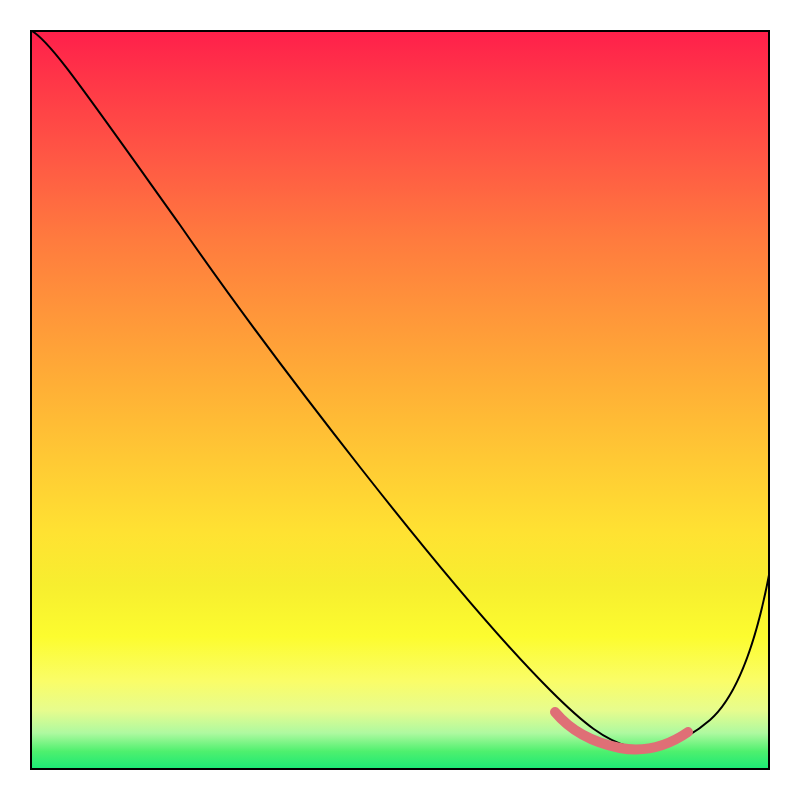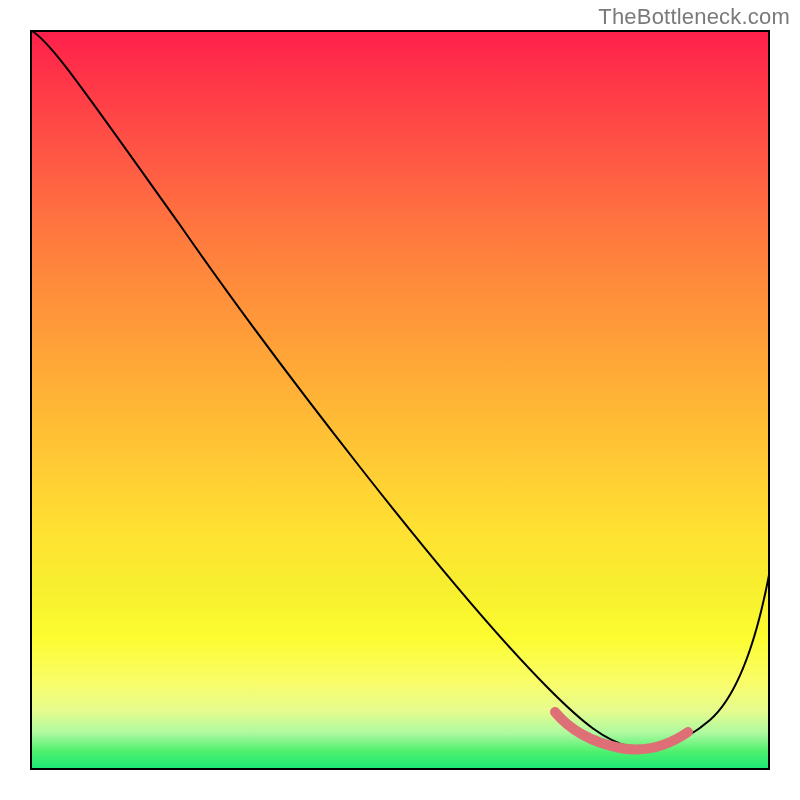--- a/index.html
+++ b/index.html
@@ -67,21 +67,20 @@
     position: absolute;
     inset: 0;
     z-index: 2;
   }
 </style>
 </head>
 <body>
 
 <div class="wrap">
 
-  <div class="watermark">TheBottleneck.com</div>
 
   <div class="plot">
     <div class="gradient"></div>
 
     <svg class="curve" viewBox="0 0 740 740" preserveAspectRatio="none">
       <path fill="none" stroke="#000" stroke-width="2" stroke-linecap="round" stroke-linejoin="round" d="M0 0 C18 8, 50 55, 150 195 C240 325, 420 560, 520 660 C555 695, 575 710, 600 717 C620 722, 650 716, 680 690 C705 668, 725 620, 740 540"></path>
       <path fill="none" stroke="#df6f76" stroke-width="10" stroke-linecap="round" stroke-linejoin="round" d="M525 682 C540 700, 560 712, 590 718 C612 722, 635 718, 658 702"></path>
     </svg>
 
     <div class="frame"></div>

